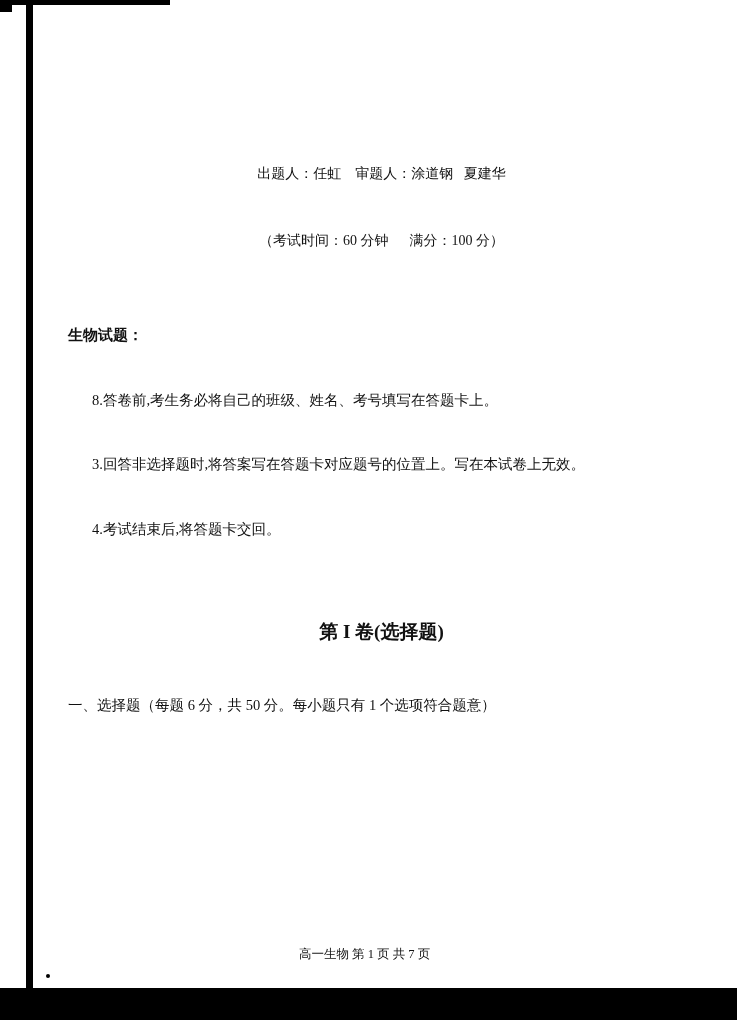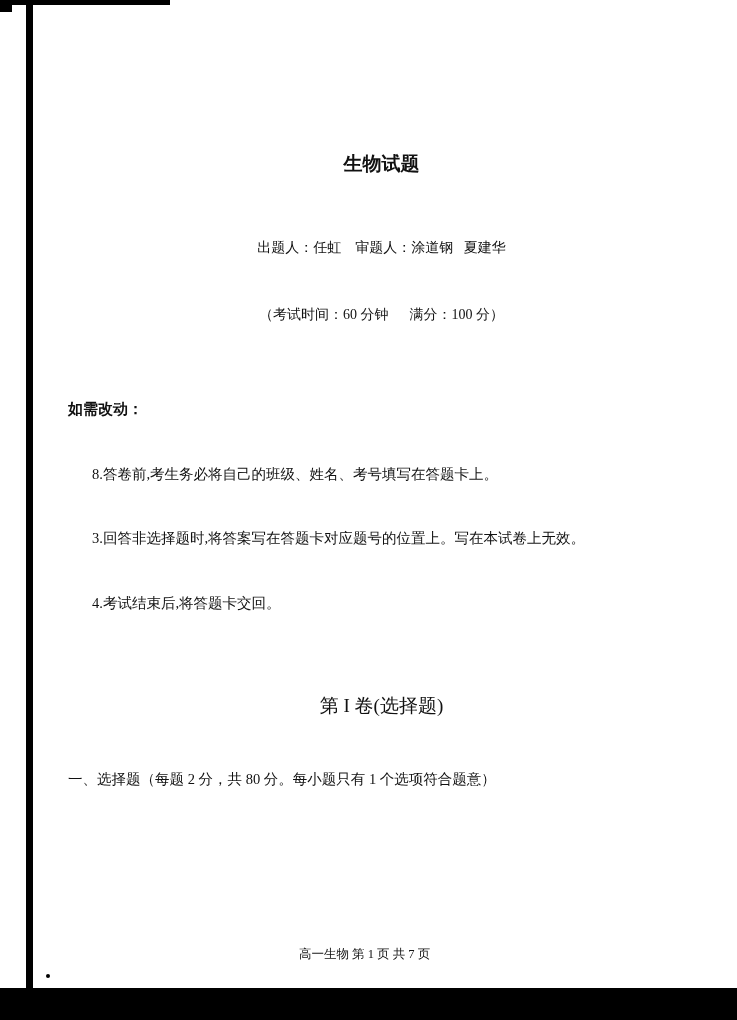--- a/index.html
+++ b/index.html
@@ -8,45 +8,44 @@
     width:737px;height:1020px;background:#ffffff;position:relative;overflow:hidden;
     font-family:"Liberation Serif","DejaVu Serif",serif;color:#111;
   }
   .artifact{position:absolute;background:#000}
   .content{position:absolute;left:68px;top:80px;width:627px;font-size:14.5px;line-height:21.5px;white-space:pre-wrap}
   .title{font-size:21px;font-weight:bold;text-align:center;line-height:26px;letter-spacing:.5px}
   .subtitle{font-size:19px;font-weight:bold;text-align:center;margin-top:7px;line-height:24px}
   .meta{font-size:14px;text-align:center;margin-top:18px;line-height:22px}
   .notice-title{font-weight:bold;margin-top:9px;font-size:15px}
   .notice{text-indent:24px}
-  .section-title{font-size:19px;font-weight:normal;text-align:center;margin:14px 0 8px;line-height:25px}
+  .section-title{font-size:19px;font-weight:bold;text-align:center;margin:14px 0 8px;line-height:25px}
   .footer{position:absolute;left:0;right:8px;top:946px;text-align:center;font-size:12.5px}
 </style>
 </head>
 <body>
 
 <div class="artifact" style="left:26px;top:0;width:7px;height:992px"></div>
 <div class="artifact" style="left:0;top:988px;width:737px;height:32px"></div>
 <div class="artifact" style="left:0;top:0;width:170px;height:5px"></div>
 <div class="artifact" style="left:0;top:0;width:12px;height:12px"></div>
 <div class="artifact" style="left:46px;top:974px;width:4px;height:4px;border-radius:50%"></div>
 
 <div class="content">
 
-  <div class="subtitle">生物试题</div>
   <div class="meta">出题人：任虹    审题人：涂道钢   夏建华</div>
   <div class="meta" style="margin-top:2px">（考试时间：60 分钟      满分：100 分）</div>
 
-  <div class="notice-title">如需改动：</div>
+  <div class="notice-title">生物试题：</div>
   <div class="notice">8.答卷前,考生务必将自己的班级、姓名、考号填写在答题卡上。</div>
   <div class="notice">3.回答非选择题时,将答案写在答题卡对应题号的位置上。写在本试卷上无效。</div>
   <div class="notice">4.考试结束后,将答题卡交回。</div>
 
   <div class="section-title">第 I 卷(选择题)</div>
-  <div>一、选择题（每题 2 分，共 80 分。每小题只有 1 个选项符合题意）</div>
+  <div>一、选择题（每题 6 分，共 50 分。每小题只有 1 个选项符合题意）</div>
 
   
   
 
   
   
 
   
   
 

